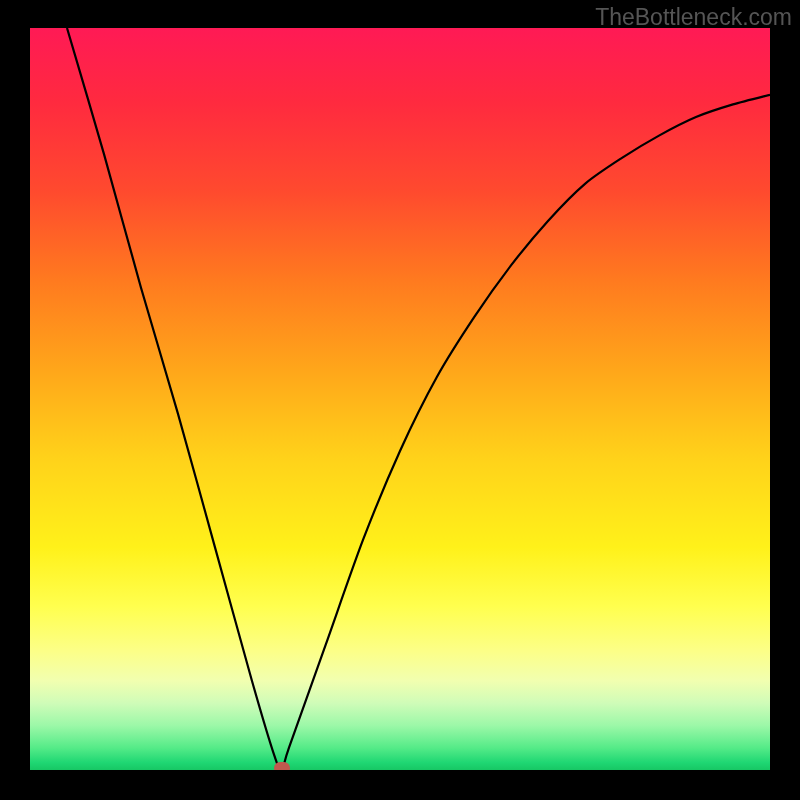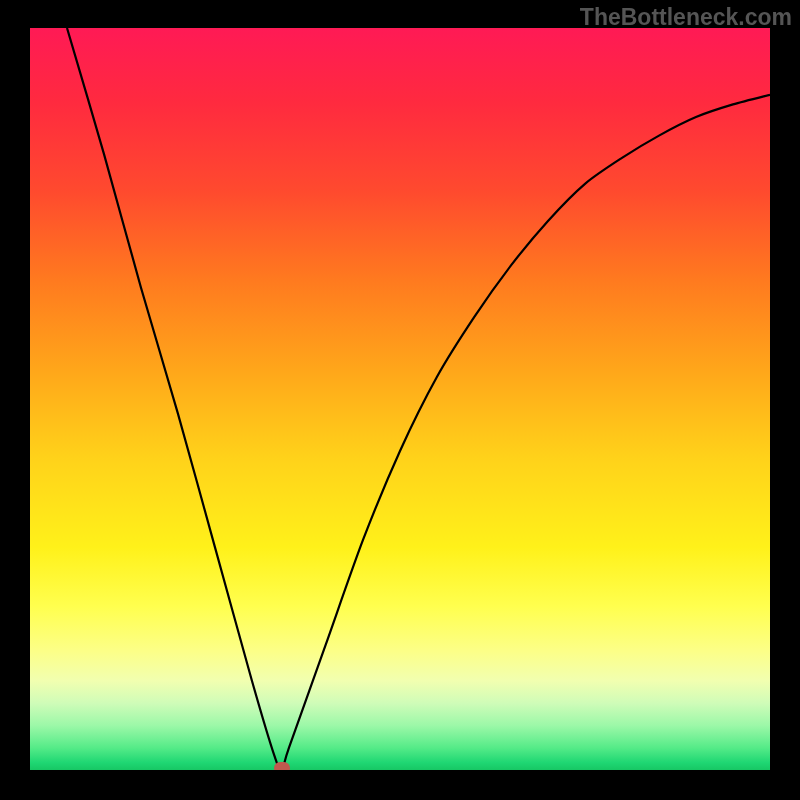--- a/index.html
+++ b/index.html
@@ -46,21 +46,21 @@
       #1fd773 99%,
       #17c764 100%
     );
   }
   .watermark {
     position: absolute;
     top: 4px;
     right: 8px;
     color: #555;
     font-size: 23px;
-    font-weight: 700;
+    font-weight: 400;
     letter-spacing: 0px;
     user-select: none;
   }
   svg.curve {
     position: absolute;
     inset: 0;
     width: 100%;
     height: 100%;
   }
   .marker {

